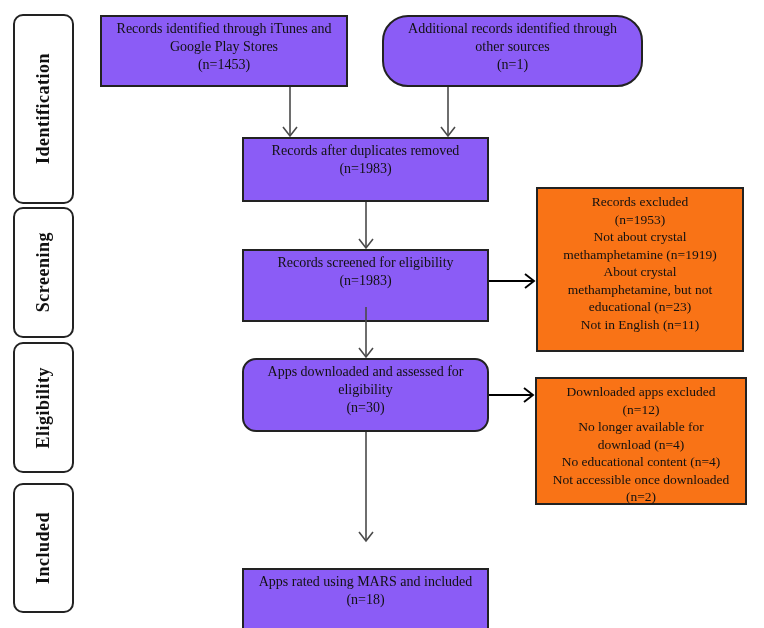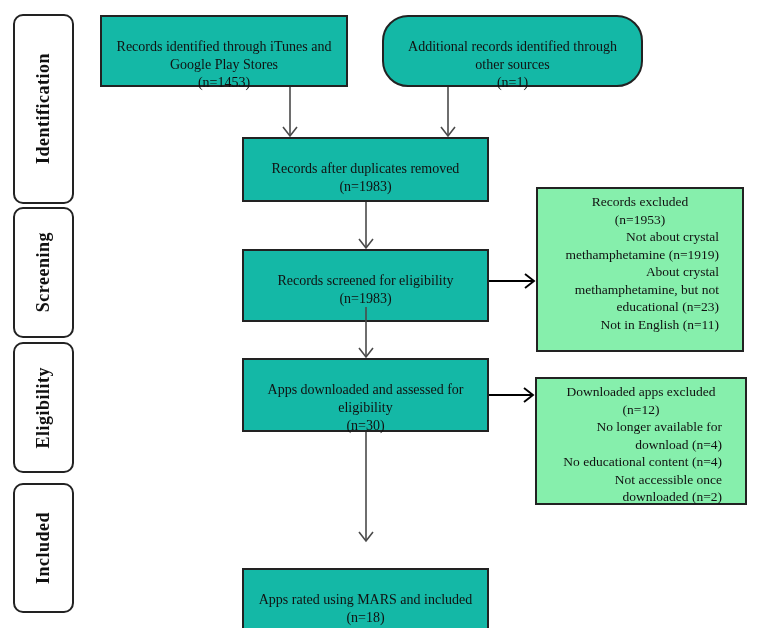--- a/index.html
+++ b/index.html
@@ -36,47 +36,47 @@
   }
   #stage-identification { top: 14px;  height: 190px; }
   #stage-screening      { top: 207px; height: 131px; }
   #stage-eligibility    { top: 342px; height: 131px; }
   #stage-included       { top: 483px; height: 130px; }
 
   
   .fbox {
     position: absolute;
     border: 2px solid #222222;
-    background: #14b8a6;
+    background: #8b5cf6;
     box-sizing: border-box;
     font-size: 14px;
     line-height: 1.28;
     text-align: center;
-    padding: 21px 6px 0 6px;
+    padding: 3px 6px 0 6px;
   }
   #box-identified { left:100px; top:15px;  width:248px; height:72px; }
   #box-additional { left:382px; top:15px;  width:261px; height:72px;border-radius:26px; }
   #box-duplicates { left:242px; top:137px; width:247px; height:65px; }
   #box-screened   { left:242px; top:249px; width:247px; height:73px; }
-  #box-assessed   { left:242px; top:358px; width:247px; height:74px; }
+  #box-assessed   { left:242px; top:358px; width:247px; height:74px;border-radius:14px; }
   #box-rated      { left:242px; top:568px; width:247px; height:71px; }
 
   .ebox {
     position: absolute;
     border: 2px solid #222222;
-    background: #86efac;
+    background: #f97316;
     box-sizing: border-box;
     font-size: 13.5px;
     line-height: 1.3;
-    padding: 4px 23px;
+    padding: 4px 15px;
   }
   #box-records-excluded { left:536px; top:187px; width:208px; height:165px; }
   #box-apps-excluded    { left:535px; top:377px; width:212px; height:128px; }
   .ebox .title-line { text-align: center; }
-  .ebox .detail-line { text-align: right; }
+  .ebox .detail-line { text-align: center; }
 
   .arrow-layer {
     position: absolute;
     left: 0; top: 0;
     pointer-events: none;
   }
 </style>
 </head>
 <body>
 

